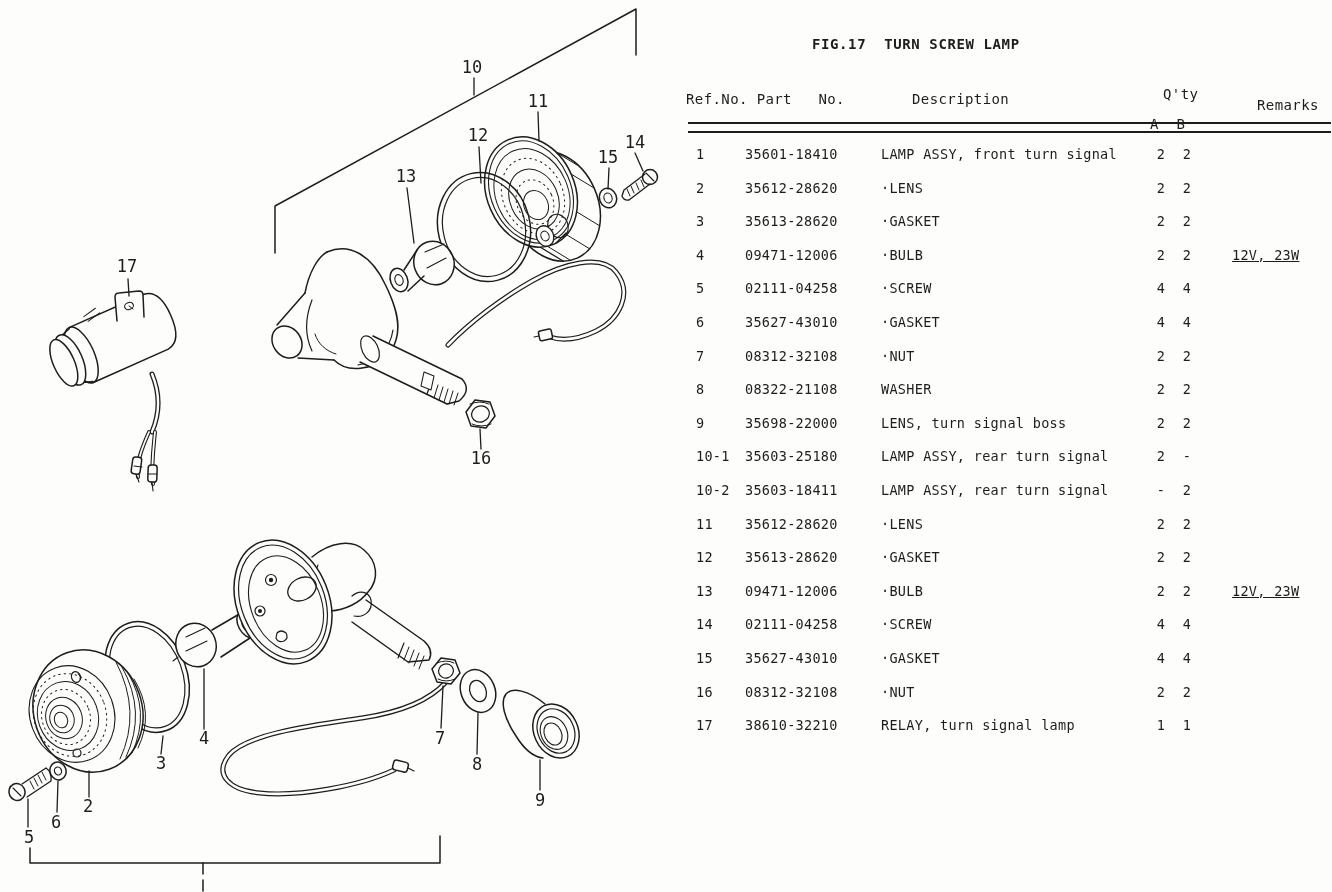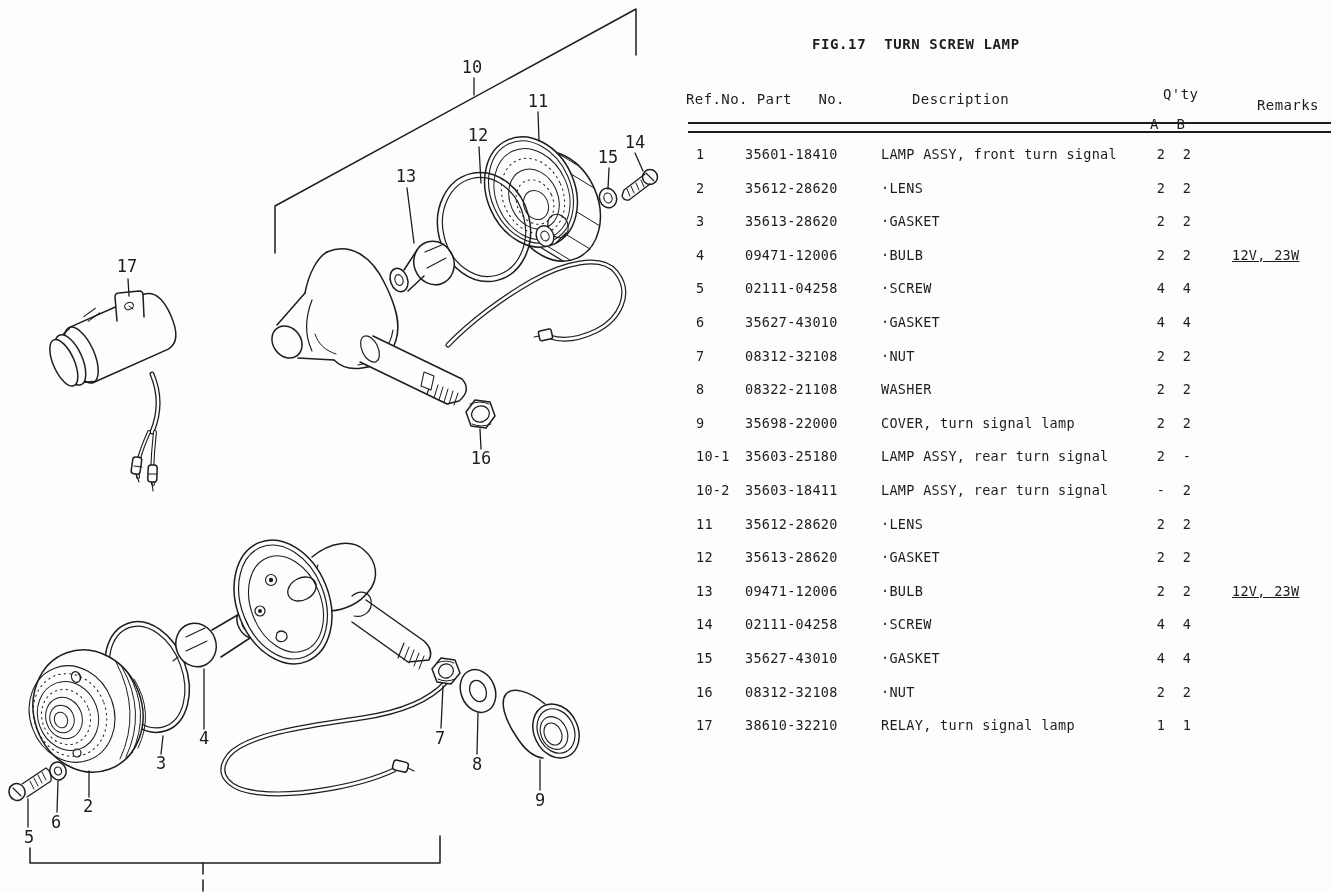--- a/index.html
+++ b/index.html
@@ -363,21 +363,21 @@
         <span class="prt">08322-21108</span>
         <span class="dsc">WASHER</span>
         <span class="qa">2</span>
         <span class="qb">2</span>
         <span class="rem"></span>
       </div>
 
       <div class="prow">
         <span class="ref">9</span>
         <span class="prt">35698-22000</span>
-        <span class="dsc">COVER, turn signal lamp</span>
+        <span class="dsc">LENS, turn signal boss</span>
         <span class="qa">2</span>
         <span class="qb">2</span>
         <span class="rem"></span>
       </div>
 
       <div class="prow">
         <span class="ref">10-1</span>
         <span class="prt">35603-25180</span>
         <span class="dsc">LAMP ASSY, rear turn signal</span>
         <span class="qa">2</span>

